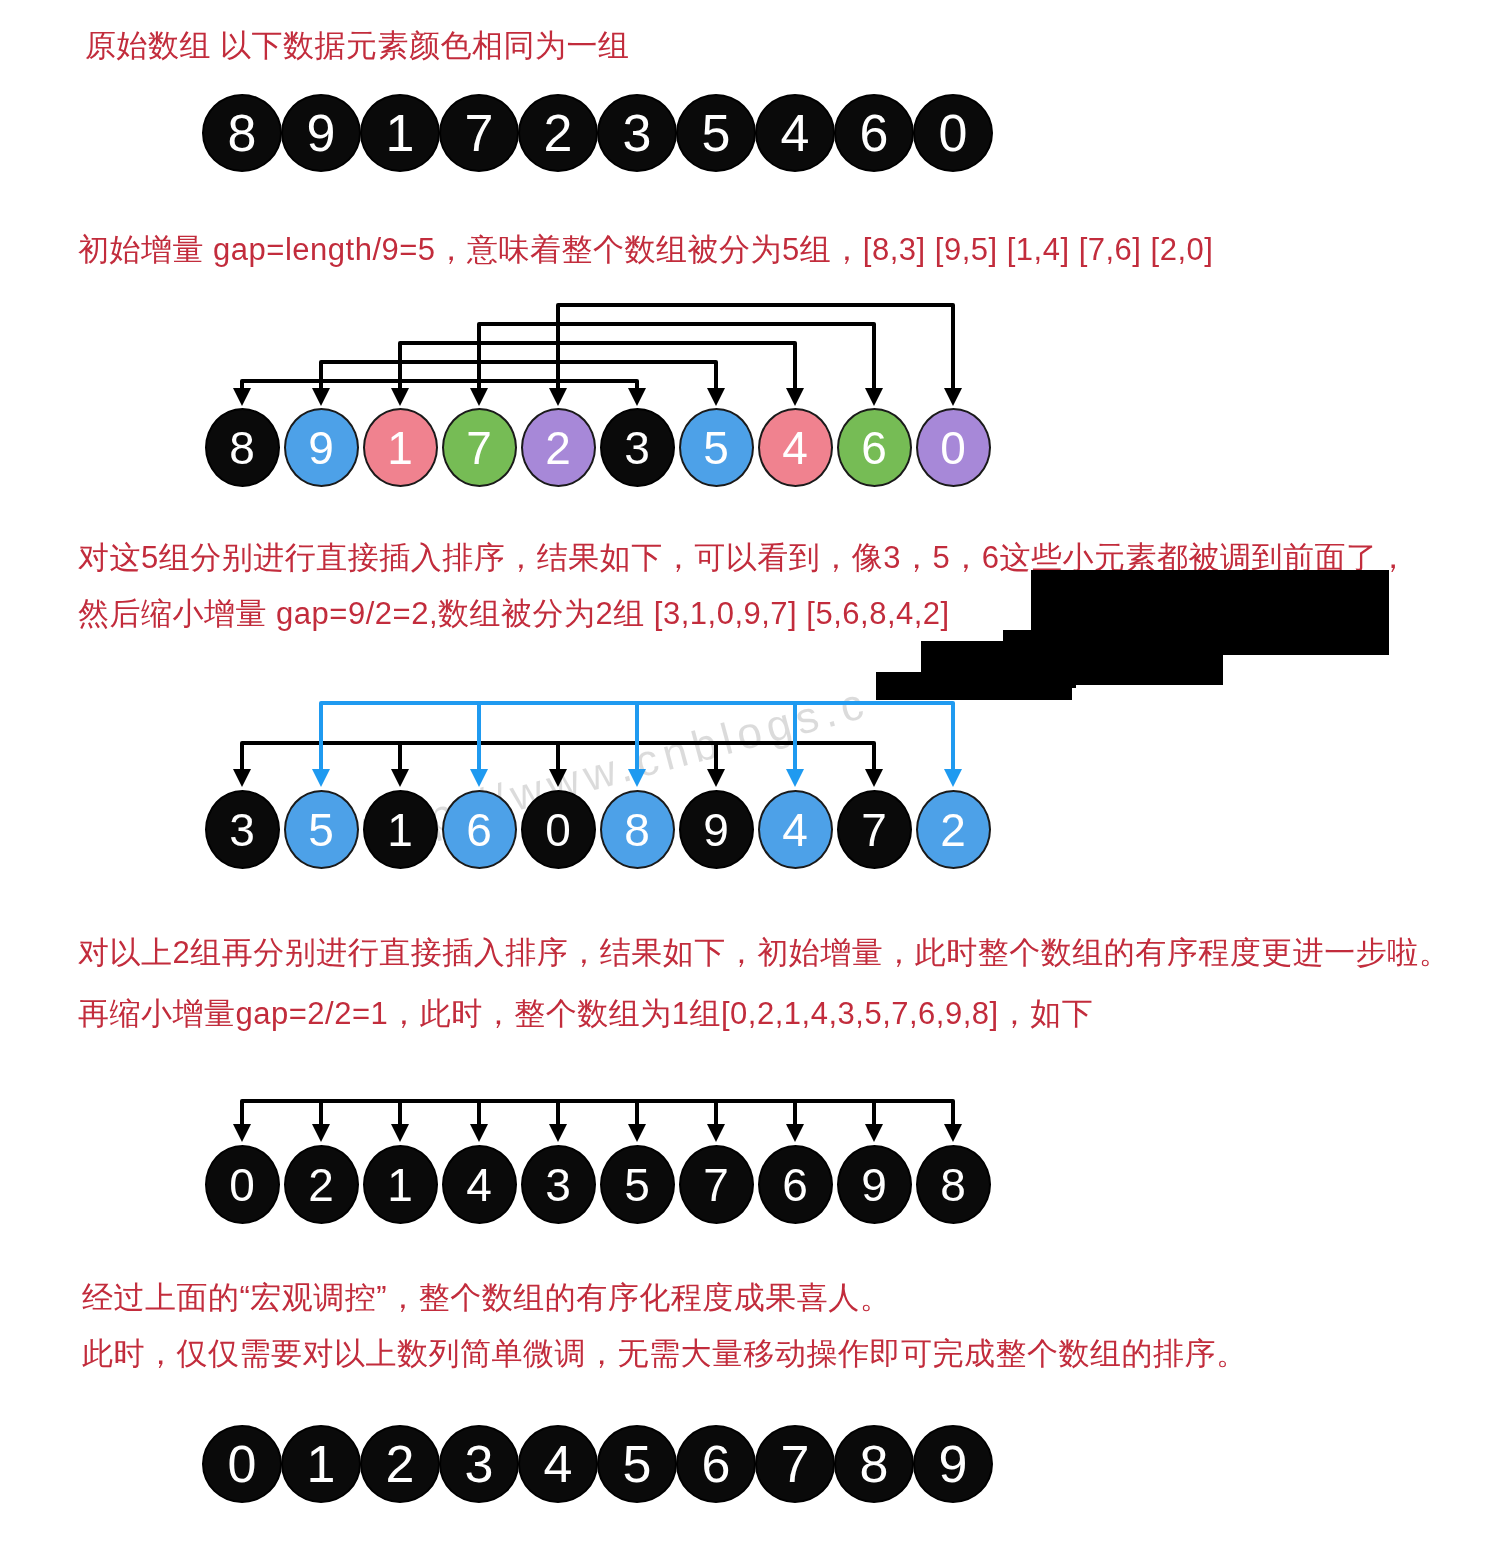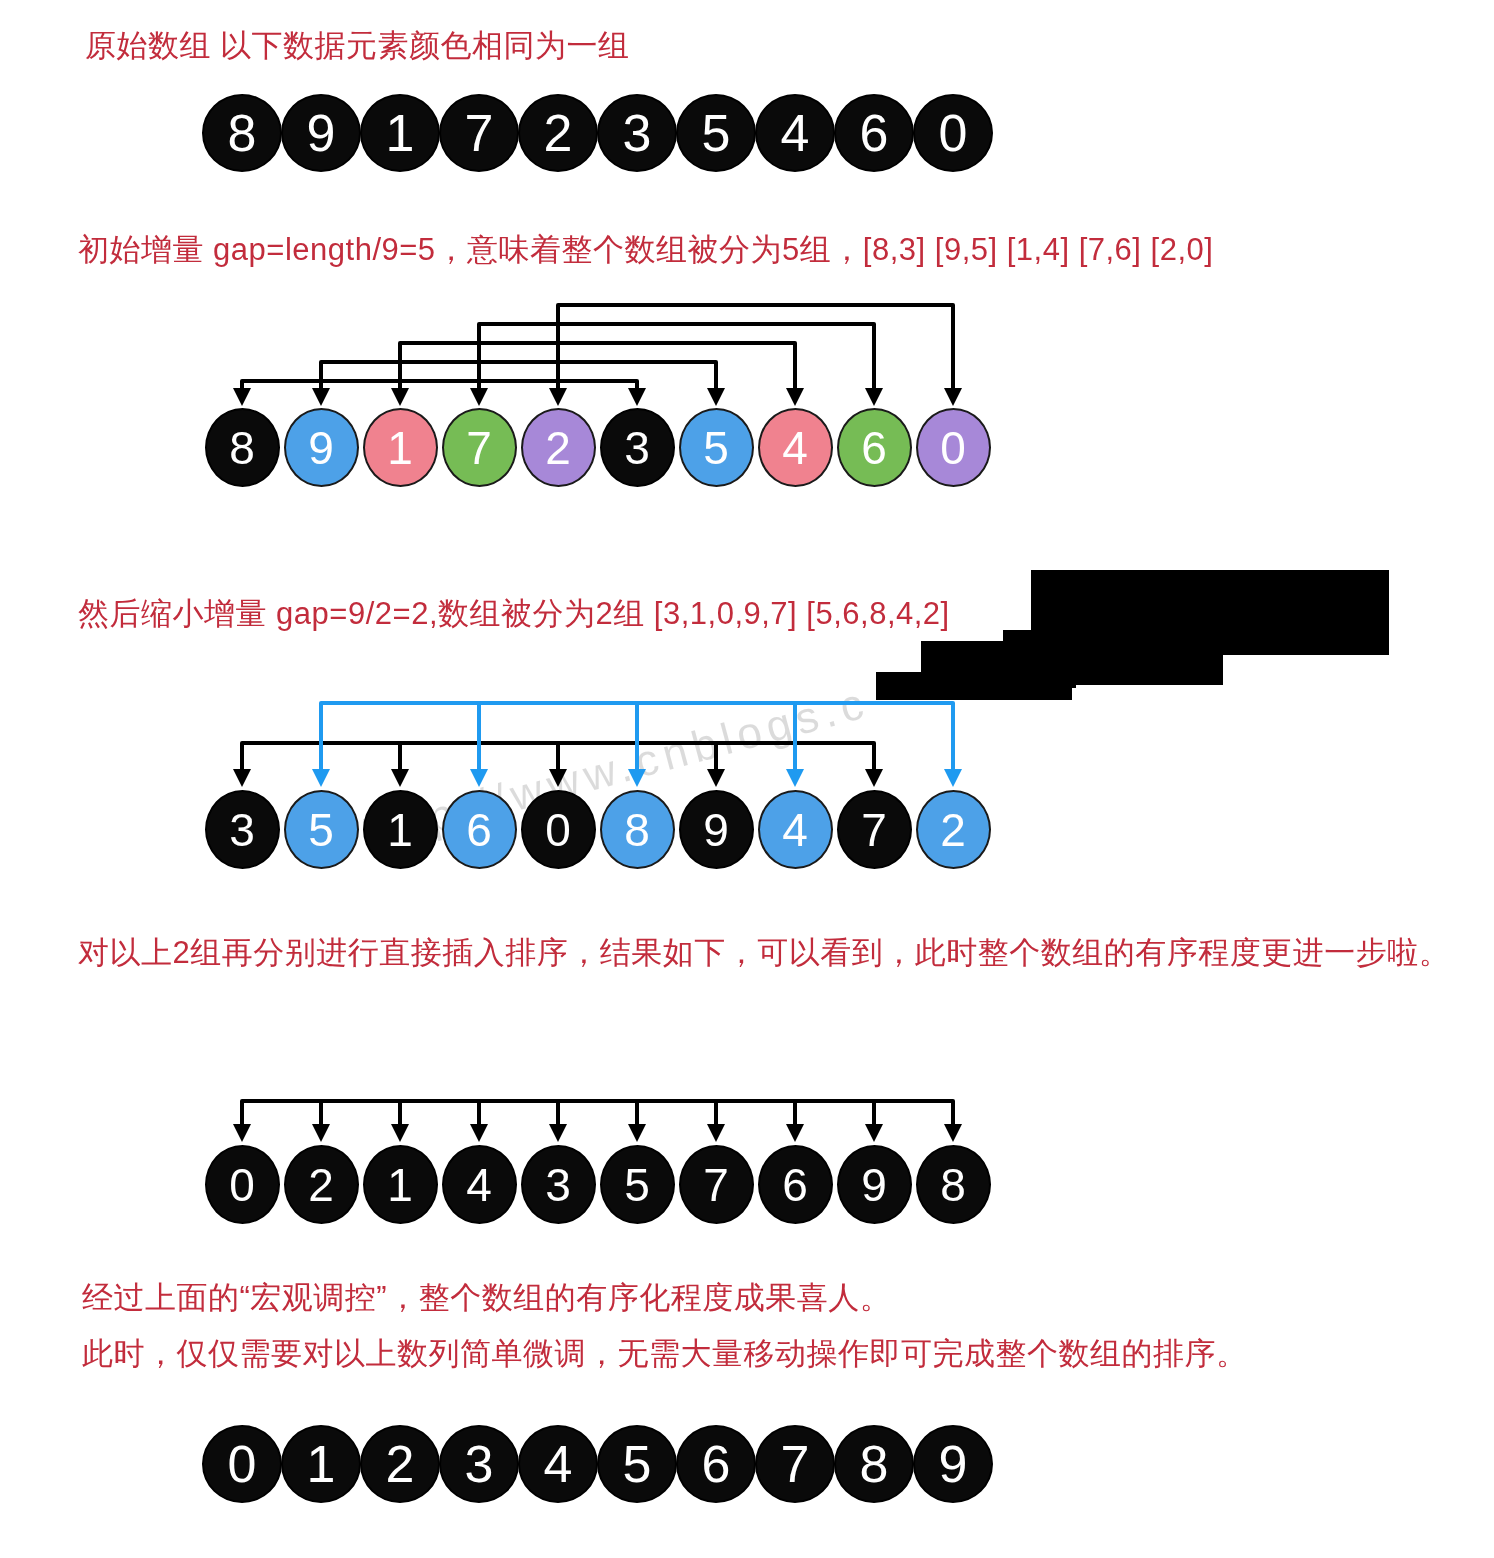--- a/index.html
+++ b/index.html
@@ -56,23 +56,25 @@
 </style>
 </head>
 <body>
 
 <div id="stage">
 
   <div class="caption" style="left:85px;top:28px">原始数组  以下数据元素颜色相同为一组</div>
 
   <div class="caption" style="left:78px;top:232px">初始增量 gap=length/9=5，意味着整个数组被分为5组，[8,3] [9,5] [1,4] [7,6] [2,0]</div>
 
+  <div class="caption" style="left:78px;top:540px">对这5组分别进行直接插入排序，结果如下，可以看到，像3，5，6这些小元素都被调到前面了，</div>
   <div class="caption" style="left:78px;top:596px">然后缩小增量 gap=9/2=2,数组被分为2组 [3,1,0,9,7] [5,6,8,4,2]</div>
 
-  <div class="caption" style="left:78px;top:935px">对以上2组再分别进行直接插入排序，结果如下，可以看到，此时整个数组的有序程度更进一步啦。</div>
+  <div class="caption" style="left:78px;top:935px">对以上2组再分别进行直接插入排序，结果如下，初始增量，此时整个数组的有序程度更进一步啦。</div>
+  <div class="caption" style="left:78px;top:996px">再缩小增量gap=2/2=1，此时，整个数组为1组[0,2,1,4,3,5,7,6,9,8]，如下</div>
 
   <div class="caption" style="left:82px;top:1280px">经过上面的“宏观调控”，整个数组的有序化程度成果喜人。</div>
   <div class="caption" style="left:82px;top:1336px">此时，仅仅需要对以上数列简单微调，无需大量移动操作即可完成整个数组的排序。</div>
 
   <div class="watermark">http://www.cnblogs.c</div>
 
   <svg id="arrow-layer" width="1494" height="1558" viewBox="0 0 1494 1558">
       <path d="M 242 389 V 381 H 637 V 389" fill="none" stroke="#000000" stroke-width="4" stroke-linejoin="round"></path>
       <polygon points="233,388 251,388 242,406" fill="#000000"></polygon>
       <polygon points="628,388 646,388 637,406" fill="#000000"></polygon>

